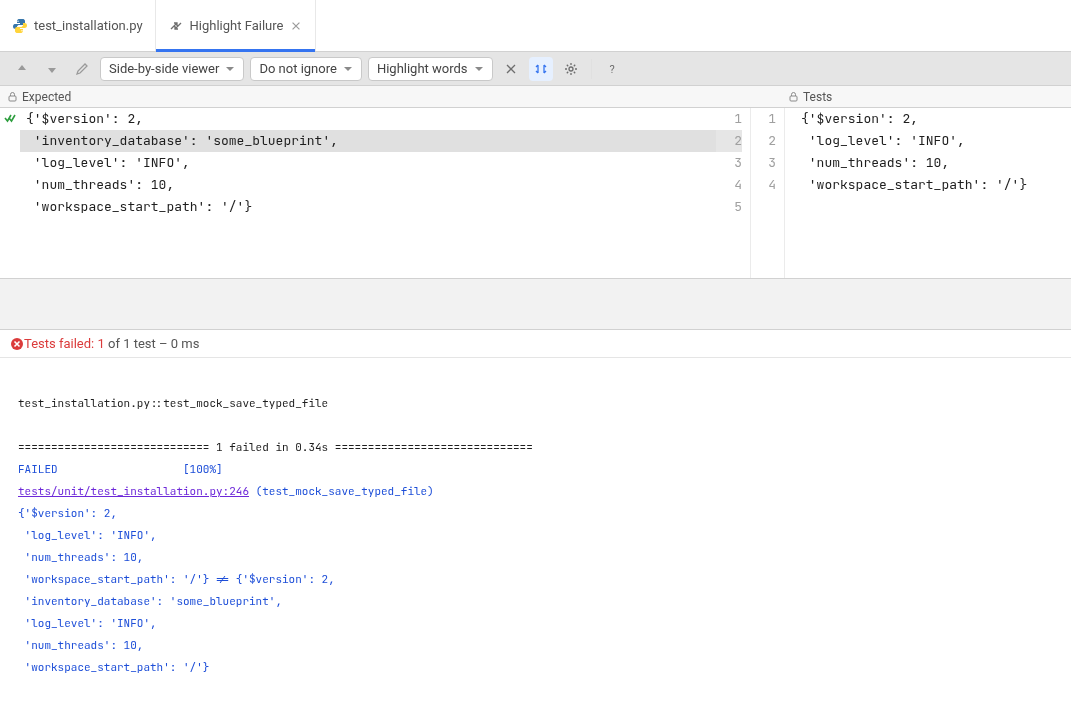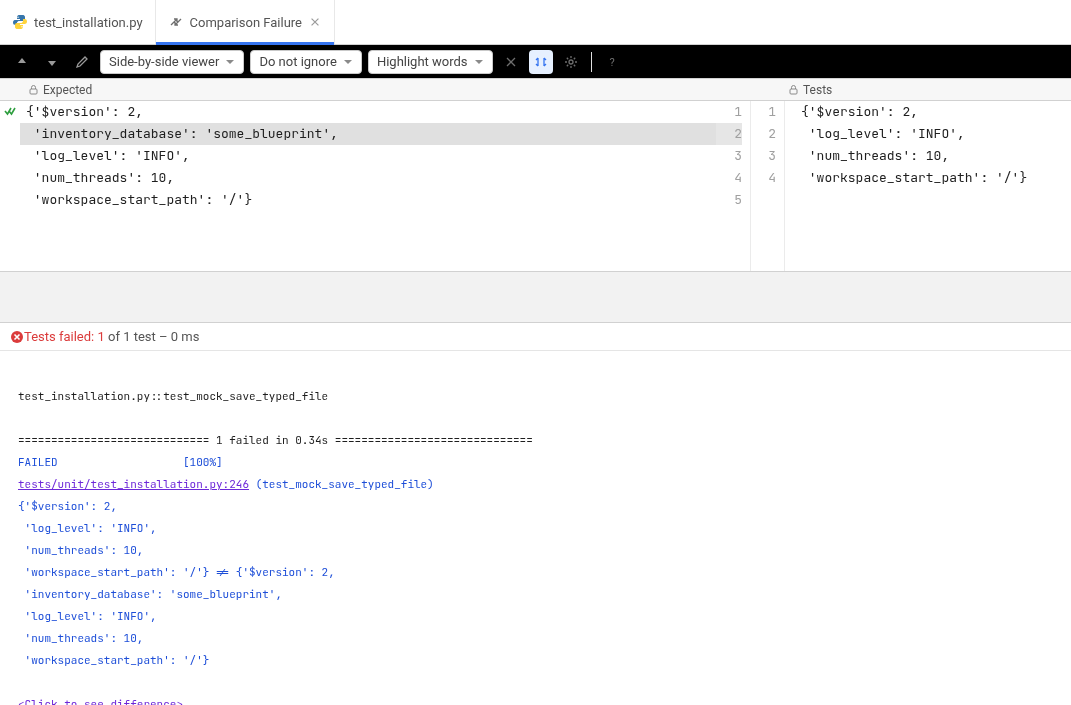--- a/index.html
+++ b/index.html
@@ -1,37 +1,37 @@
 <!DOCTYPE html>
 <html><head>
 <meta charset="utf-8">
 <style>
   * { box-sizing: border-box; }
   html, body { margin: 0; padding: 0; font-family: -apple-system, BlinkMacSystemFont, "Segoe UI", Roboto, sans-serif; font-size: 13px; color: #1e1e1e; background: #fff; }
   .root { width: 1071px; height: 705px; display: flex; flex-direction: column; overflow: hidden; }
 
   
-  .tabs-bar { display: flex; align-items: stretch; height: 45px; border-bottom: 1px solid #d1d1d1; background: #fff; }
+  .tabs-bar { display: flex; align-items: stretch; height: 52px; border-bottom: 1px solid #d1d1d1; background: #fff; }
   .tab { display: flex; align-items: center; padding: 0 12px; gap: 6px; border-right: 1px solid #e8e8e8; color: #555; cursor: pointer; position: relative; }
   .tab.active::after { content: ""; position: absolute; left: 0; right: 0; bottom: -1px; height: 3px; background: #3574f0; }
   .tab-close { width: 14px; height: 14px; display: inline-flex; align-items: center; justify-content: center; color: #9a9a9a; }
   .py-icon { width: 16px; height: 16px; }
   .diff-icon { width: 16px; height: 16px; }
 
   
-  .diff-toolbar { display: flex; align-items: center; height: 34px; border-bottom: 1px solid #d1d1d1; background: #000000; padding: 0 10px; gap: 6px; }
+  .diff-toolbar { display: flex; align-items: center; height: 34px; border-bottom: 1px solid #d1d1d1; background: #e5e5e5; padding: 0 10px; gap: 6px; }
   .tb-icon-btn { width: 24px; height: 24px; display: inline-flex; align-items: center; justify-content: center; color: #6e6e6e; border-radius: 4px; }
   .tb-icon-btn.on { background: #e6f0ff; color: #3574f0; }
   .tb-select { display: inline-flex; align-items: center; gap: 6px; height: 24px; padding: 0 8px; border: 1px solid #c9c9c9; border-radius: 4px; color: #444; background: #fff; cursor: pointer; }
   .tb-sep { width: 1px; height: 20px; background: #e0e0e0; margin: 0 2px; }
   .chev { color: #8a8a8a; }
 
   
   .diff-headers { display: flex; height: 22px; border-bottom: 1px solid #d1d1d1; background: #f7f7f7; font-size: 12px; color: #555; }
-  .diff-header-left { width: 716px; display: flex; align-items: center; padding-left: 28px; gap: 4px; }
+  .diff-header-left { width: 716px; display: flex; align-items: center; padding-left: 7px; gap: 4px; }
   .diff-header-split { width: 68px; }
   .diff-header-right { flex: 1; display: flex; align-items: center; padding-left: 4px; gap: 4px; }
   .lock-icon { color: #8a8a8a; }
 
   
   .diff-body { display: flex; height: 170px; font-family: "JetBrains Mono", Menlo, Consolas, monospace; font-size: 13px; line-height: 22px; }
   .diff-left { width: 716px; display: flex; position: relative; }
   .diff-left-gutter { width: 20px; background: #fff; }
   .diff-left-code { flex: 1; position: relative; }
   .diff-left-nums { width: 34px; text-align: right; color: #a0a0a0; padding-right: 8px; background: #fff; }
@@ -74,21 +74,21 @@
           </svg>
       </span>
       <span>test_installation.py</span>
     </div>
     <div class="tab active">
       <span class="diff-icon">
         <svg viewBox="0 0 16 16" width="16" height="16">
             <path stroke="#6e6e6e" stroke-width="1.3" fill="none" d="M3 11 L9 5 M6 5 H9 V8 M13 5 L7 11 M10 11 H7 V8"></path>
           </svg>
       </span>
-      <span>Comparison Failure</span>
+      <span>Highlight Failure</span>
       <span class="tab-close">
         <svg viewBox="0 0 14 14" width="12" height="12">
             <path stroke="#9a9a9a" stroke-width="1.4" d="M3 3l8 8M11 3l-8 8"></path>
           </svg>
       </span>
     </div>
   </div>
 
   <div class="diff-toolbar">
     <span class="tb-icon-btn">

